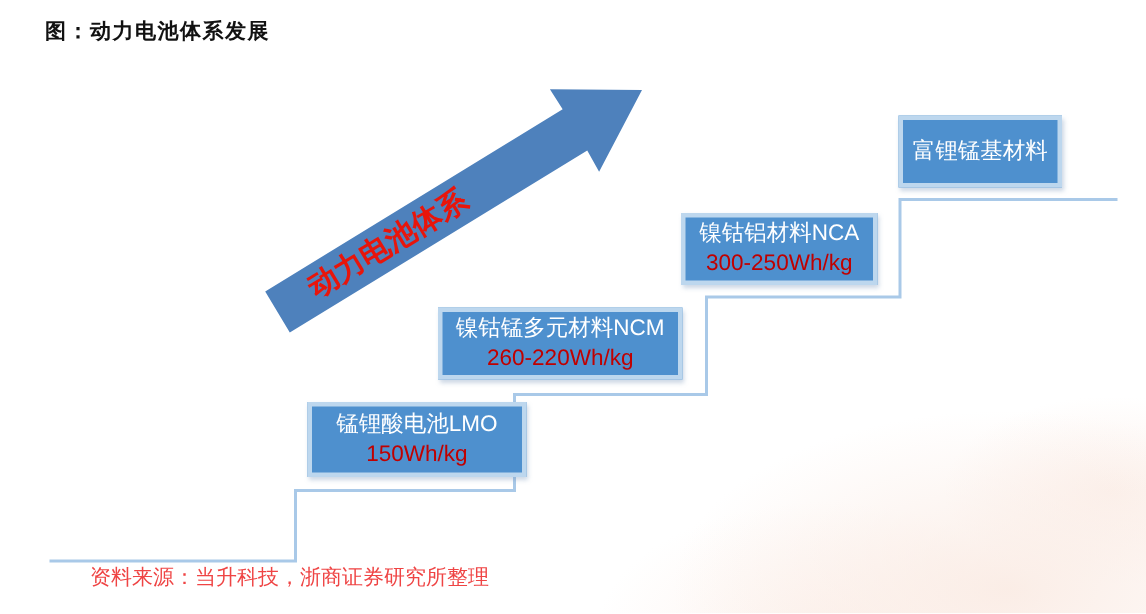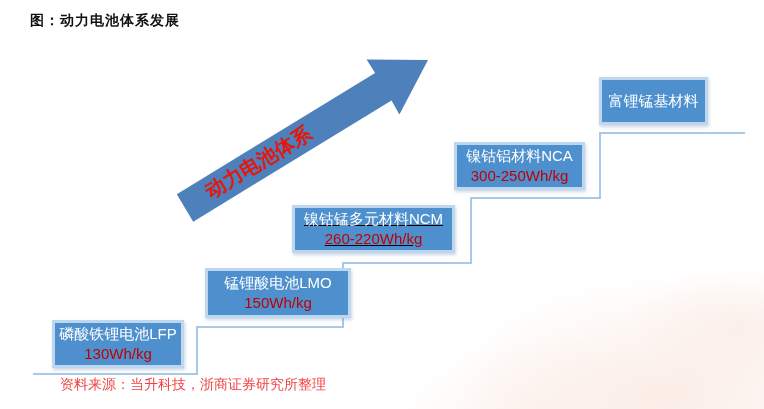--- a/index.html
+++ b/index.html
@@ -22,21 +22,21 @@
   .stepbox{
     position:absolute;display:flex;flex-direction:column;justify-content:center;align-items:center;
     background:#4e90ce;border:3px solid #bdd7ee;box-sizing:border-box;
     box-shadow:1px 2px 3px rgba(110,140,180,0.35);
     text-align:center;line-height:1.35;white-space:nowrap;
   }
   .stepbox .name{color:#ffffff;font-size:15px;}
   .stepbox .value{color:#c00000;font-size:15px;}
   .box1{left:52px;top:320px;width:132px;height:48px;}
   .box2{left:205px;top:268px;width:146px;height:50px;}
-  .box3{left:292px;top:205px;width:163px;height:48px;text-decoration:underline;}
+  .box3{left:292px;top:205px;width:163px;height:48px;}
   .box4{left:454px;top:142px;width:131px;height:48px;}
   .box5{left:599px;top:77px;width:109px;height:48px;}
   .source{
     position:absolute;left:60px;top:376px;font-size:14px;color:#ef4444;white-space:nowrap;
   }
 </style>
 </head>
 <body>
 
 <div id="stage">
@@ -47,24 +47,20 @@
 
   <svg class="layer" width="764" height="409" aria-hidden="true">
     <polyline points="33,374 197,374 197,327 343,327 343,263 471,263 471,198 600,198 600,133 745,133" fill="none" stroke="#a9c9e8" stroke-width="2"></polyline>
   </svg>
 
   <svg class="layer" width="764" height="409" aria-hidden="true">
     <polygon points="176.8,194.3 375.1,72.9 366.6,59.5 428,60 399.4,114.5 391.5,100.4 193.2,221.7" fill="#4e81bc"></polygon>
     <text transform="translate(262,168) rotate(-31)" text-anchor="middle" font-size="20" font-weight="bold" fill="#e8150b">动力电池体系</text>
   </svg>
 
-  <div class="stepbox box1">
-    <div class="name">磷酸铁锂电池LFP</div>
-    <div class="value">130Wh/kg</div>
-  </div>
   <div class="stepbox box2">
     <div class="name">锰锂酸电池LMO</div>
     <div class="value">150Wh/kg</div>
   </div>
   <div class="stepbox box3">
     <div class="name">镍钴锰多元材料NCM</div>
     <div class="value">260-220Wh/kg</div>
   </div>
   <div class="stepbox box4">
     <div class="name">镍钴铝材料NCA</div>

